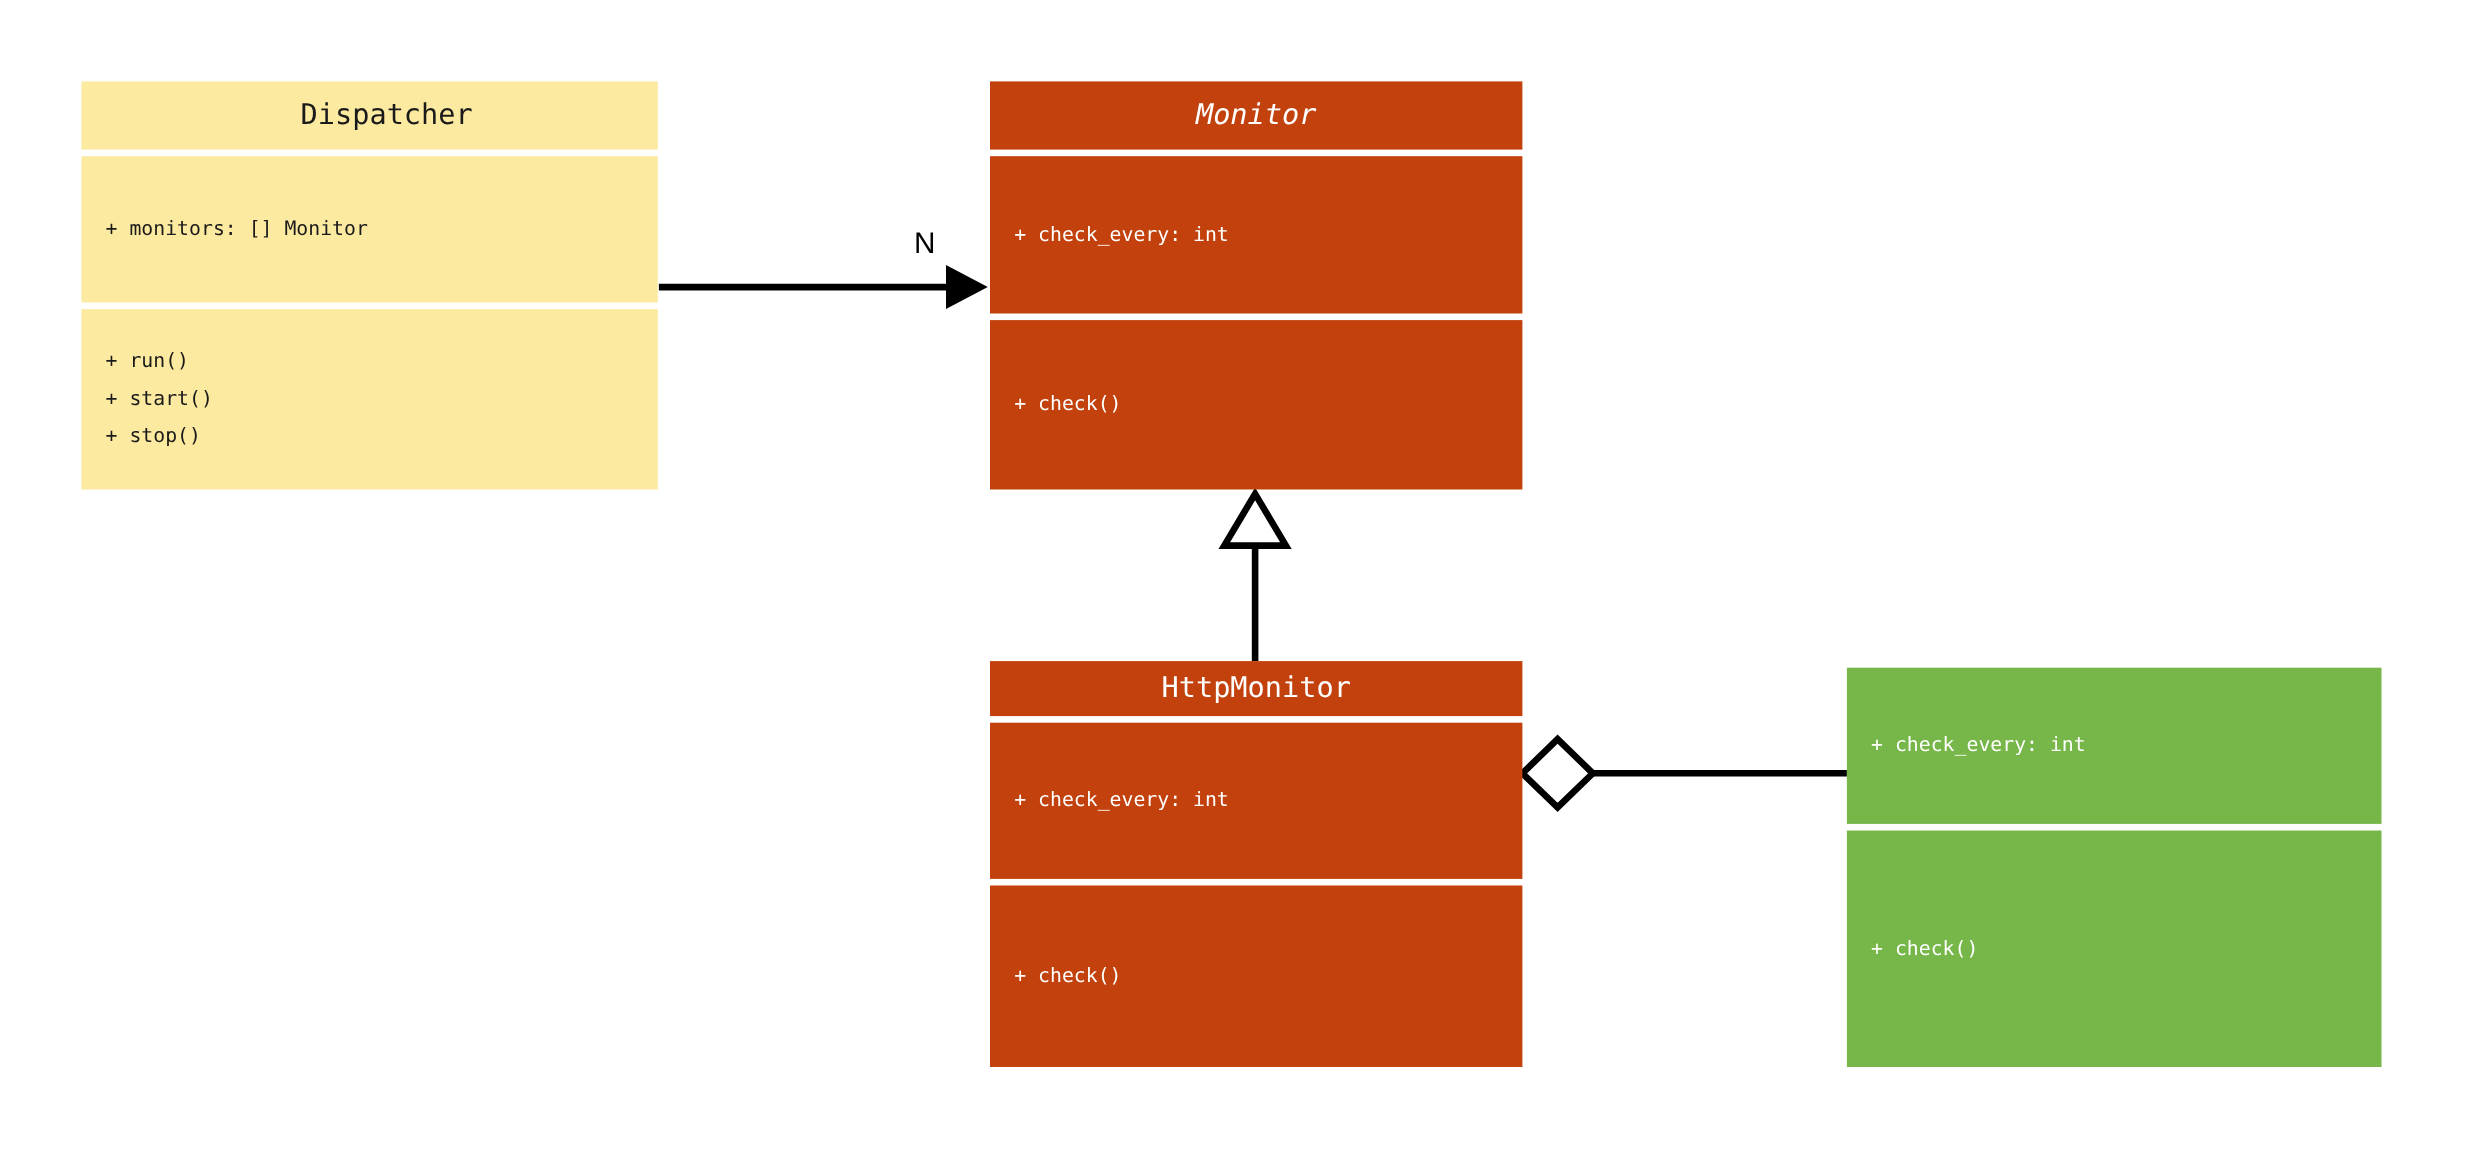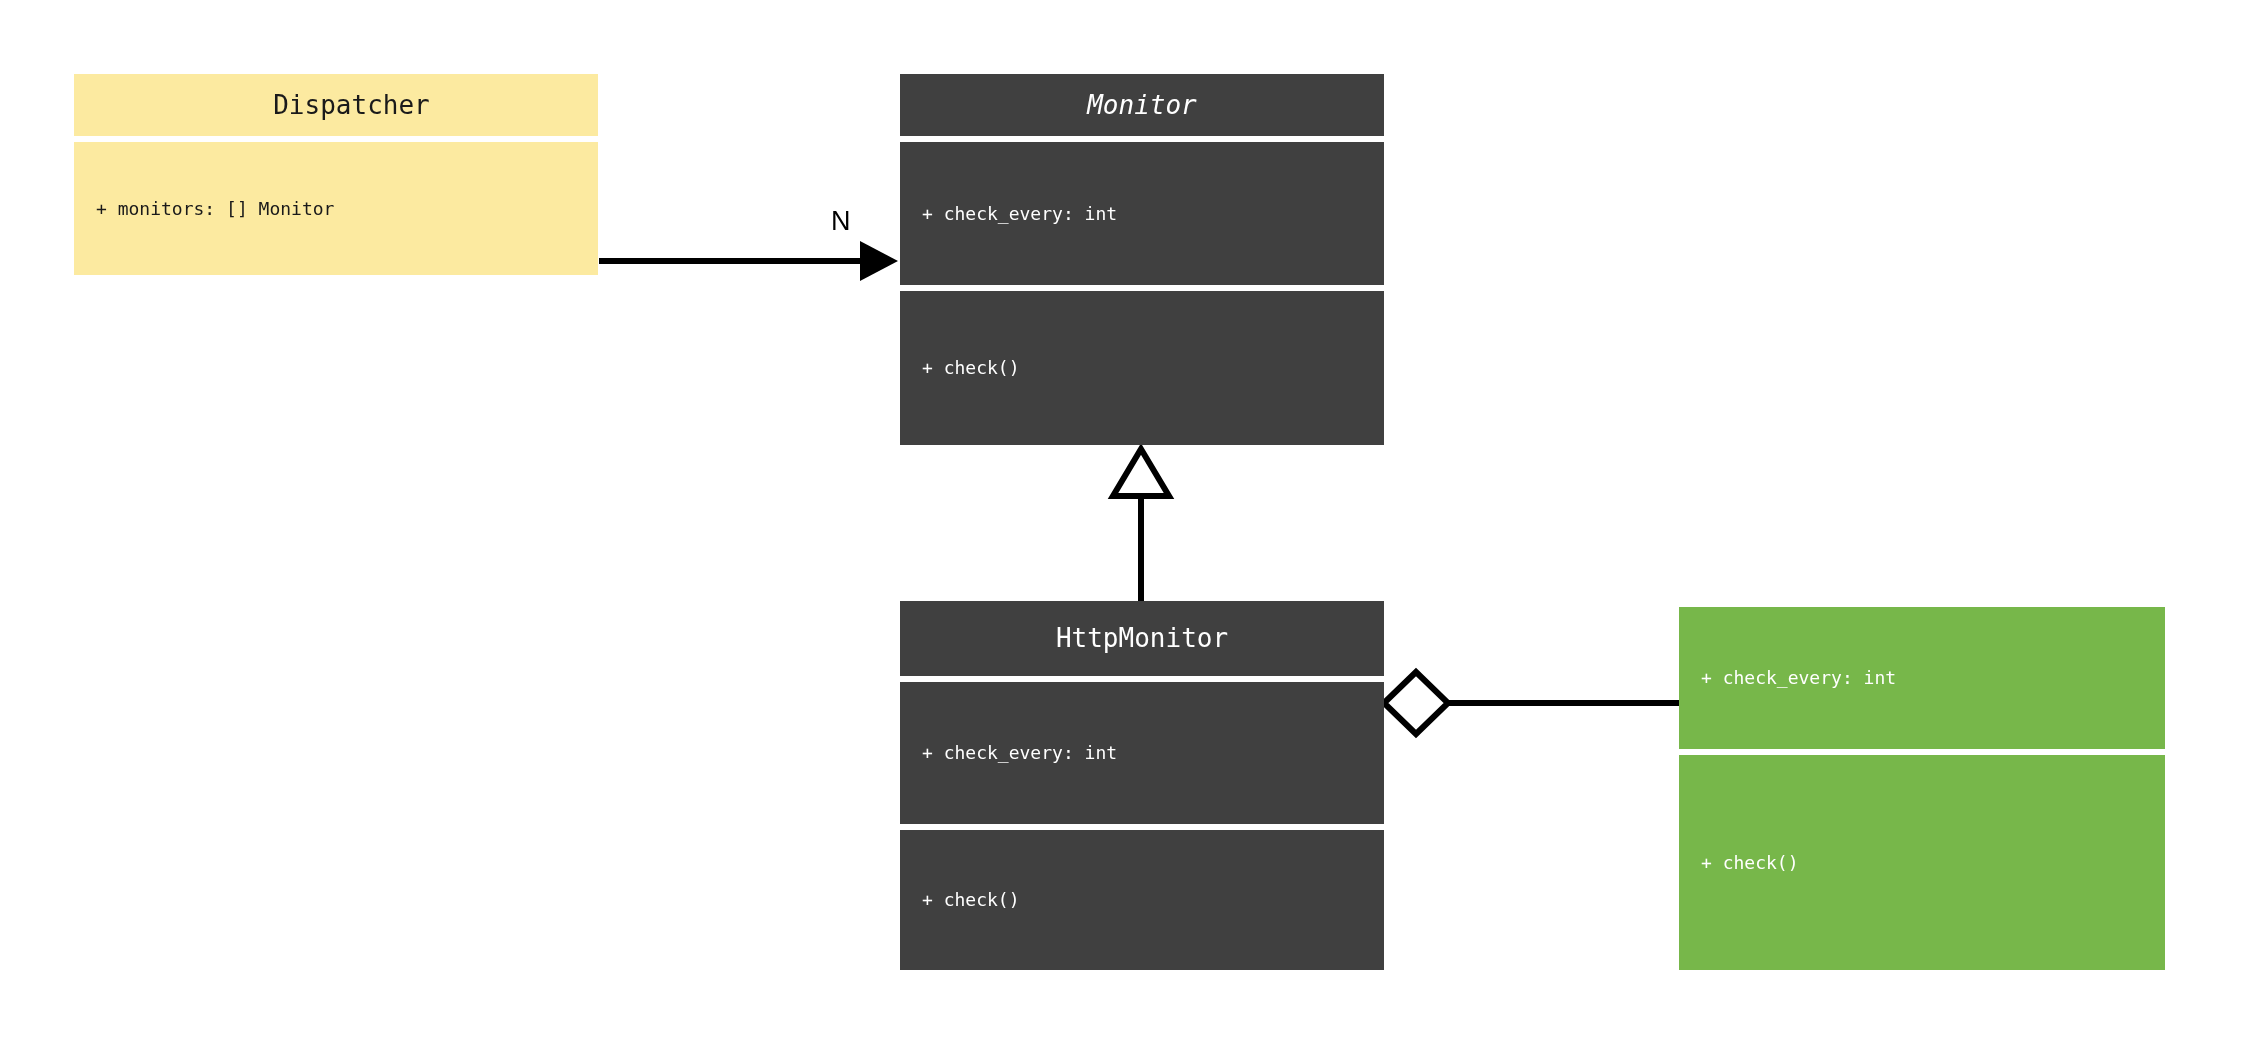--- a/index.html
+++ b/index.html
@@ -61,21 +61,21 @@
     height: 6px;
     background: #ffffff;
     flex: 0 0 auto;
   }
 
   
   .theme-yellow .uml-compartment { background: #fceaa0; }
   .theme-yellow .uml-title-text,
   .theme-yellow .uml-line { color: #1a1a1a; }
 
-  .theme-blue .uml-compartment { background: #404040; }
+  .theme-blue .uml-compartment { background: #c2410c; }
   .theme-blue .uml-title-text,
   .theme-blue .uml-line { color: #ffffff; }
 
   .theme-green .uml-compartment { background: #77b74a; }
   .theme-green .uml-title-text,
   .theme-green .uml-line { color: #ffffff; }
 
   
   #edges {
     position: absolute;
@@ -123,20 +123,25 @@
     <div class="uml-compartment uml-title" style="height:62px;padding-left:31px;">
       <span class="uml-title-text">Dispatcher</span>
     </div>
     <div class="sep"></div>
 
     <div class="uml-compartment uml-body" style="height:133px;">
       <div class="uml-line">+ monitors: [] Monitor</div>
     </div>
     <div class="sep"></div>
 
+    <div class="uml-compartment uml-body" style="flex:1 1 auto;">
+      <div class="uml-line">+ run()</div>
+      <div class="uml-line">+ start()</div>
+      <div class="uml-line">+ stop()</div>
+    </div>
   </div>
 
   <div class="uml-class theme-blue" style="left:900px; top:74px; width:484px; height:371px;">
 
     <div class="uml-compartment uml-title" style="height:62px;">
       <span class="uml-title-text abstract">Monitor</span>
     </div>
     <div class="sep"></div>
 
     <div class="uml-compartment uml-body" style="height:143px;">
@@ -144,21 +149,21 @@
     </div>
     <div class="sep"></div>
 
     <div class="uml-compartment uml-body" style="flex:1 1 auto;">
       <div class="uml-line">+ check()</div>
     </div>
   </div>
 
   <div class="uml-class theme-blue" style="left:900px; top:601px; width:484px; height:369px;">
 
-    <div class="uml-compartment uml-title" style="height:75px;">
+    <div class="uml-compartment uml-title" style="height:50px;">
       <span class="uml-title-text">HttpMonitor</span>
     </div>
     <div class="sep"></div>
 
     <div class="uml-compartment uml-body" style="height:142px;">
       <div class="uml-line">+ check_every: int</div>
     </div>
     <div class="sep"></div>
 
     <div class="uml-compartment uml-body" style="flex:1 1 auto;">

